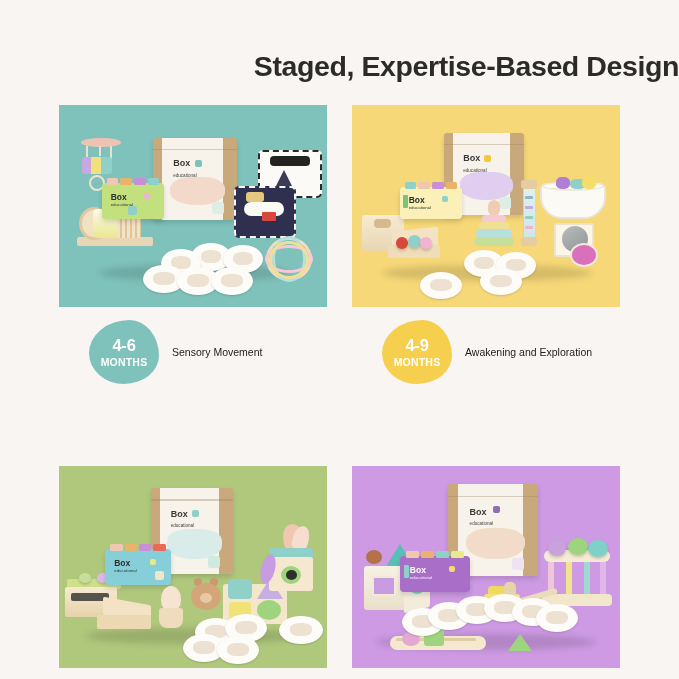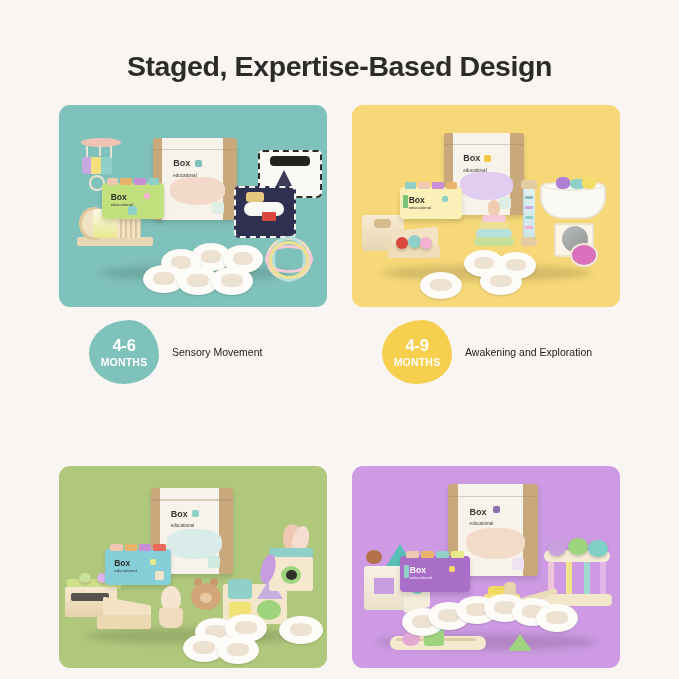--- a/index.html
+++ b/index.html
@@ -6,39 +6,39 @@
   html, body {
     width: 679px; height: 679px;
     background: #f9f5f2;
     font-family: "Liberation Sans", sans-serif;
     overflow: hidden;
   }
   .page { position: relative; width: 679px; height: 679px; background: #f9f5f2; }
 
   .page-title {
     position: absolute; top: 50px; left: 0; width: 679px;
-    text-align: center;
+    text-align: right;
     font-size: 28.5px; font-weight: bold; letter-spacing: -0.4px;
     color: #2b2b29;
   }
 
   .grid {
     position: absolute; top: 105px; left: 59px;
     width: 561px;
     display: grid;
     grid-template-columns: 268px 268px;
     grid-template-rows: auto auto;
     column-gap: 25px; row-gap: 0px;
   }
   .cell { width: 268px; }
   .cell.row2 { margin-top: 78px; }
 
   .photo {
     position: relative; width: 268px; height: 202px;
-    border-radius: 11px; overflow: hidden; padding-left: 16px;
+    border-radius: 0; overflow: hidden; padding-left: 16px;
   }
 
   
   .prop { position: absolute; }
   .kitbox {
     border-radius: 3px;
     background: linear-gradient(90deg,#c9a87c 0 11%, #f7f3ea 11% 83%, #c9a87c 83% 100%);
     box-shadow: 0 3px 5px rgba(0,0,0,.13);
   }
   .kitbox .lidline {

